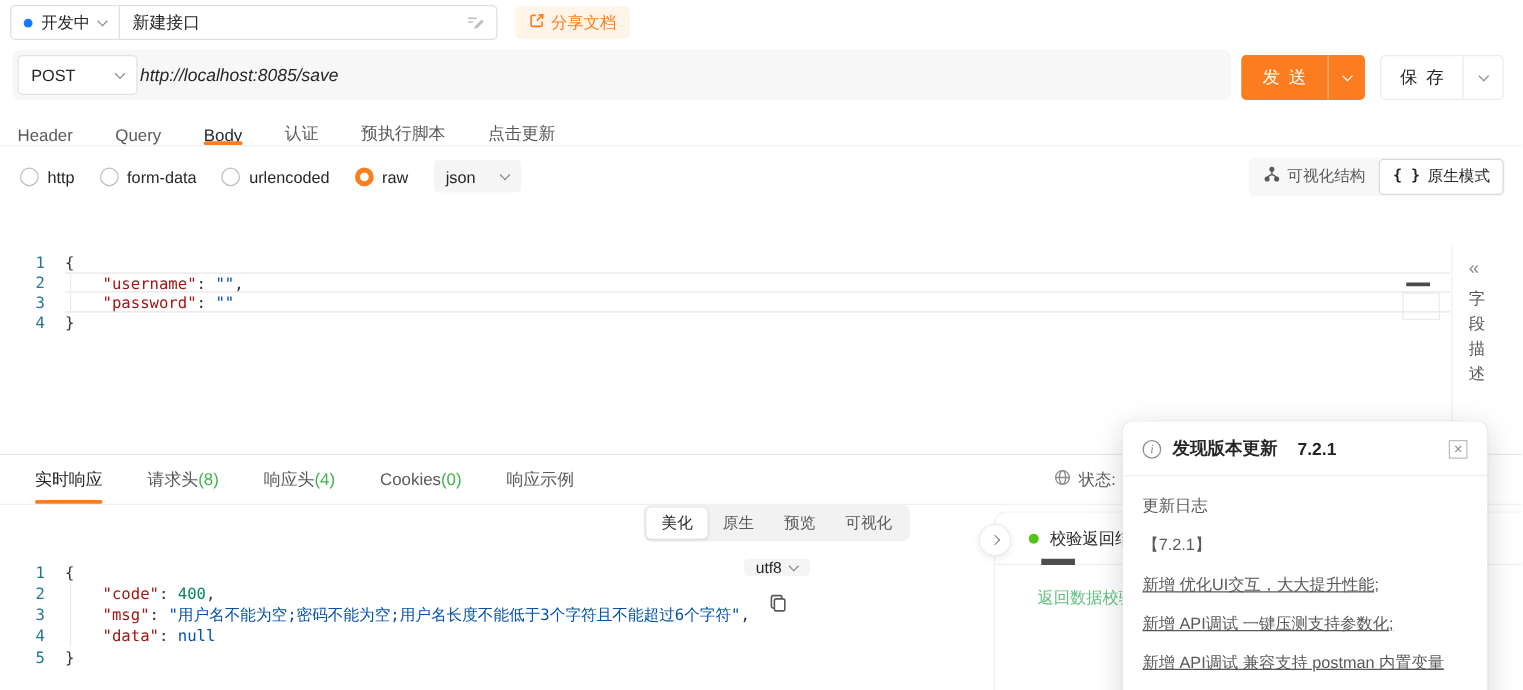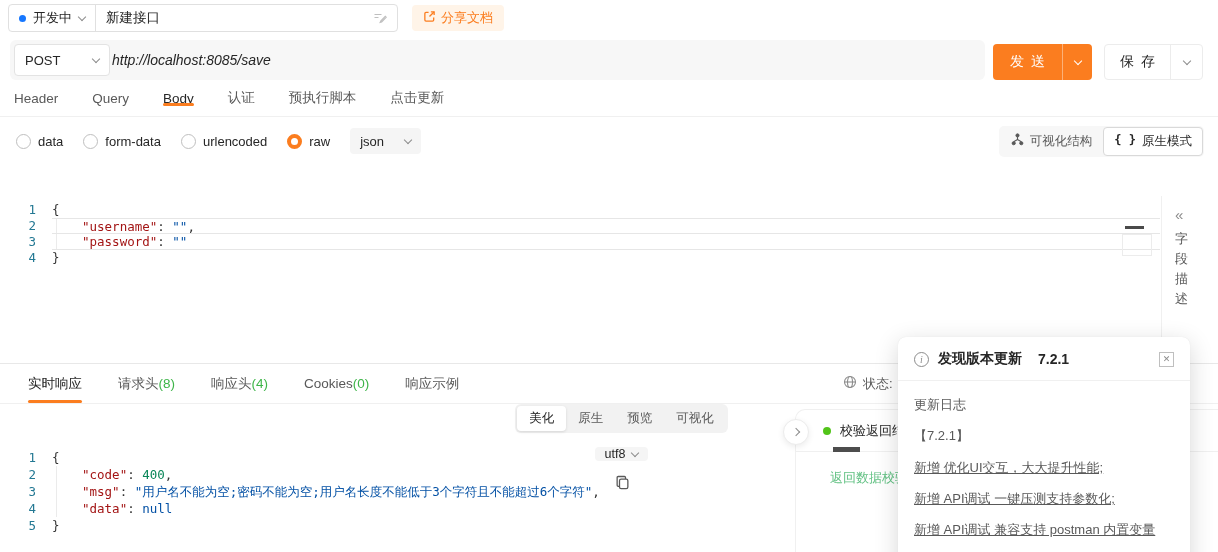--- a/index.html
+++ b/index.html
@@ -33,21 +33,21 @@
   .method-select{width:96px;height:32px;background:#fff;border:1px solid #e3e3e3;border-radius:4px;display:flex;align-items:center;justify-content:space-between;padding:0 10px;font-size:13px;cursor:pointer;}
   .url-text{margin-left:2px;font-size:14px;color:var(--txt);font-style:italic;}
   .send-btn{margin-left:8px;height:36px;background:var(--accent);border-radius:4px;color:#fff;display:flex;align-items:stretch;cursor:pointer;overflow:hidden;}
   .send-label{display:flex;align-items:center;padding:0 10px 0 17px;font-size:14px;letter-spacing:7px;}
   .send-chev{width:30px;display:flex;align-items:center;justify-content:center;border-left:1px solid rgba(255,255,255,.4);}
   .save-group{margin-left:12px;height:36px;border:1px solid #ececec;border-radius:4px;display:flex;align-items:stretch;background:#fff;cursor:pointer;}
   .save-label{display:flex;align-items:center;padding:0 8px 0 15px;font-size:14px;letter-spacing:7px;color:var(--txt);}
   .save-chev{width:32px;display:flex;align-items:center;justify-content:center;border-left:1px solid #ececec;}
 
   
-  .req-tabs{position:absolute;top:80px;left:0;right:0;height:37px;border-bottom:1px solid var(--border);display:flex;align-items:center;gap:34px;padding-left:14px;font-size:13.5px;color:var(--txt2);}
+  .req-tabs{position:absolute;top:80px;left:0;right:0;height:37px;border-bottom:1px solid var(--border);display:flex;align-items:flex-end;gap:34px;padding-left:14px;font-size:13.5px;color:var(--txt2);}
   .tab{position:relative;display:flex;align-items:center;cursor:pointer;}
   .tab.active{color:var(--txt);}
   .tab.active::after{content:"";position:absolute;left:0;right:0;bottom:0;height:3px;background:var(--accent);border-radius:2px;}
 
   
   .bt-row{position:absolute;top:122px;left:0;right:0;height:38px;display:flex;align-items:center;gap:20px;padding-left:16px;font-size:13px;}
   .radio{display:flex;align-items:center;gap:7px;cursor:pointer;color:var(--txt);}
   .rdot{width:15px;height:15px;border-radius:50%;border:1.5px solid #bfbfbf;background:#fff;flex:none;}
   .radio.sel .rdot{border:4.5px solid var(--accent);}
   .fmt-select{display:flex;align-items:center;gap:21px;height:26px;padding:0 10px;background:#f5f5f5;border-radius:4px;cursor:pointer;}
@@ -174,21 +174,21 @@
     <span class="tab">Query</span>
     <span class="tab active">Body</span>
     <span class="tab">认证</span>
     <span class="tab">预执行脚本</span>
     <span class="tab">点击更新</span>
   </div>
 
   <div class="bt-row">
     <span class="radio">
         <span class="rdot"></span>
-        <span>data</span>
+        <span>http</span>
       </span>
     <span class="radio">
         <span class="rdot"></span>
         <span>form-data</span>
       </span>
     <span class="radio">
         <span class="rdot"></span>
         <span>urlencoded</span>
       </span>
     <span class="radio sel">

